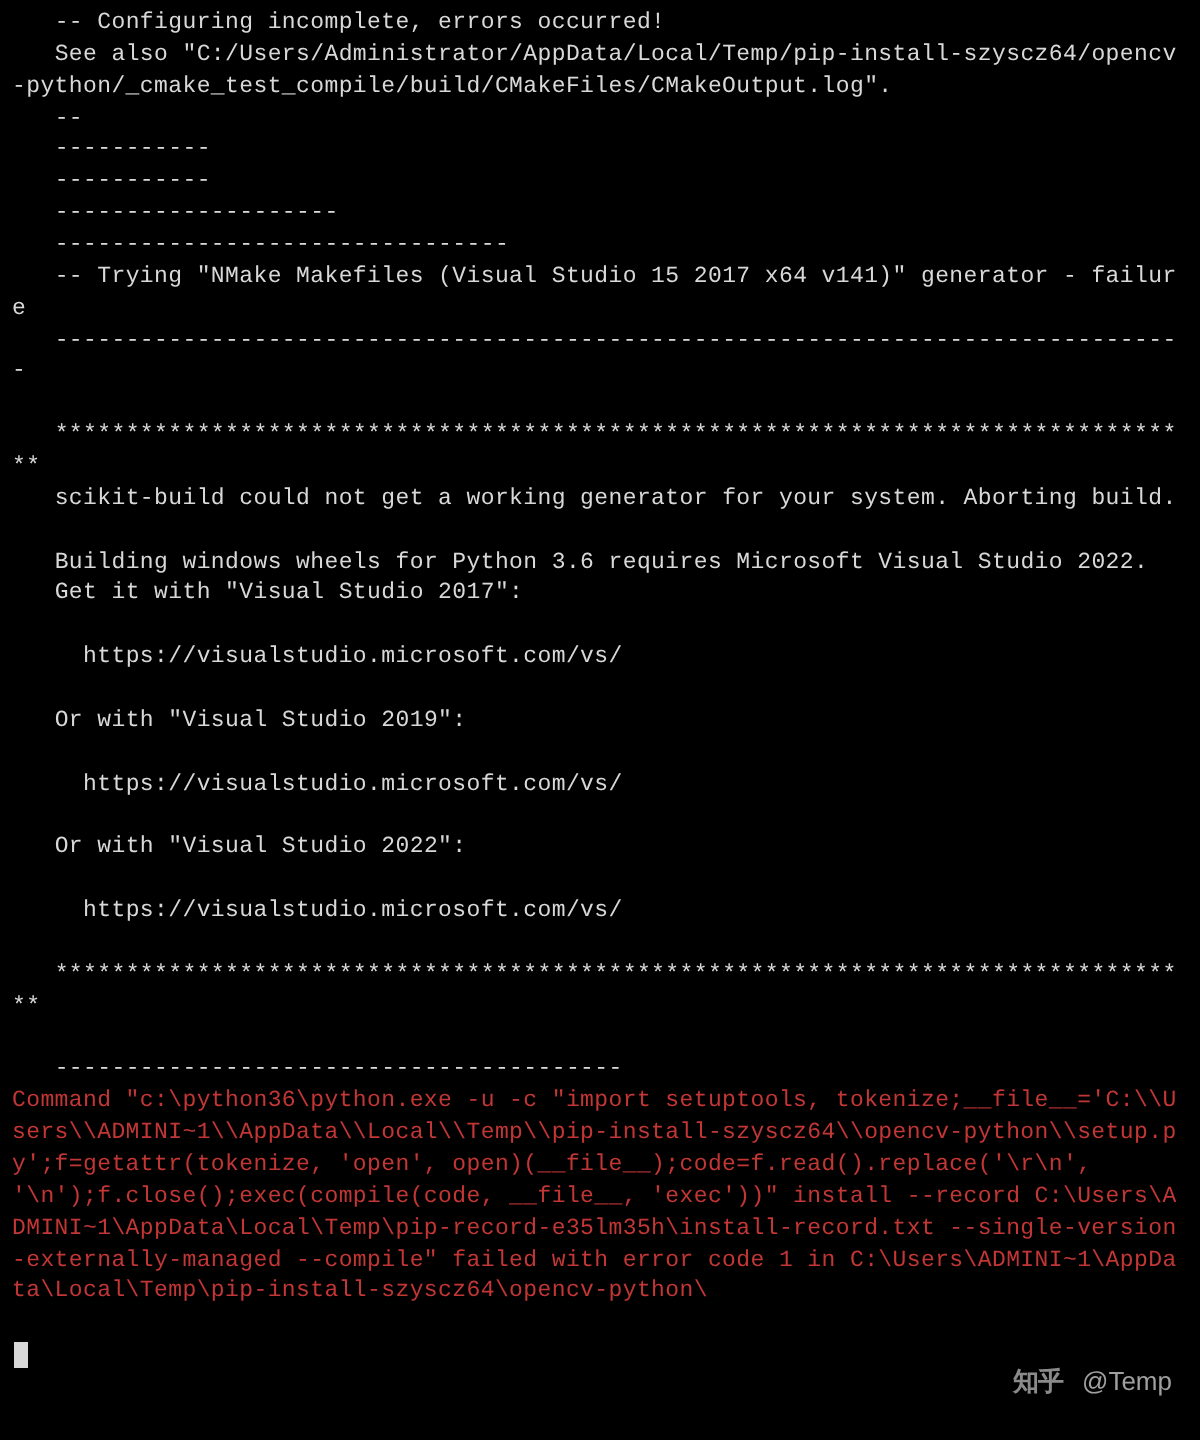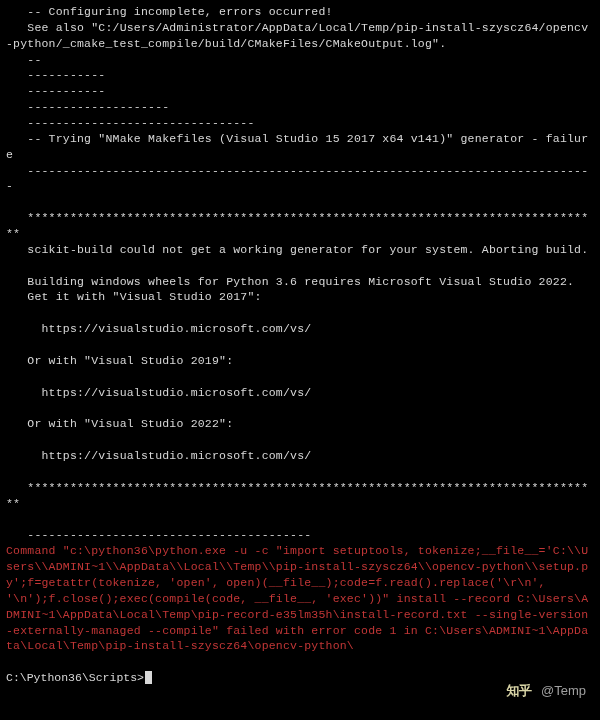--- a/index.html
+++ b/index.html
@@ -42,32 +42,32 @@
       font-size: 13px;
       color: #bcbcbc;
       opacity: 0.85;
     }
     .zhihu-logo {
       display: inline-flex;
       align-items: center;
       justify-content: center;
       width: 32px;
       height: 17px;
-      color: #fef9c3;
+      color: #a3a3a3;
       font-weight: 700;
       font-size: 13px;
       letter-spacing: -0.5px;
       font-family: "Microsoft YaHei", sans-serif;
     }
   </style>
 </head>
 <body>
 
 <div class="terminal" id="terminal-output"><div class="gray">   -- Configuring incomplete, errors occurred!</div><div class="gray">   See also "C:/Users/Administrator/AppData/Local/Temp/pip-install-szyscz64/opencv-python/_cmake_test_compile/build/CMakeFiles/CMakeOutput.log".</div><div class="gray">   --</div><div class="gray">   -----------</div><div class="gray">   -----------</div><div class="gray">   --------------------</div><div class="gray">   --------------------------------</div><div class="gray">   -- Trying "NMake Makefiles (Visual Studio 15 2017 x64 v141)" generator - failure</div><div class="gray">   --------------------------------------------------------------------------------</div><div class="gray">&nbsp;</div><div class="gray">   *********************************************************************************</div><div class="gray">   scikit-build could not get a working generator for your system. Aborting build.</div><div class="gray">&nbsp;</div><div class="gray">   Building windows wheels for Python 3.6 requires Microsoft Visual Studio 2022.</div><div class="gray">   Get it with "Visual Studio 2017":</div><div class="gray">&nbsp;</div><div class="gray">     https://visualstudio.microsoft.com/vs/</div><div class="gray">&nbsp;</div><div class="gray">   Or with "Visual Studio 2019":</div><div class="gray">&nbsp;</div><div class="gray">     https://visualstudio.microsoft.com/vs/</div><div class="gray">&nbsp;</div><div class="gray">   Or with "Visual Studio 2022":</div><div class="gray">&nbsp;</div><div class="gray">     https://visualstudio.microsoft.com/vs/</div><div class="gray">&nbsp;</div><div class="gray">   *********************************************************************************</div><div class="gray">&nbsp;</div><div class="gray">   ----------------------------------------</div><div class="red">Command "c:\python36\python.exe -u -c "import setuptools, tokenize;__file__='C:\\Users\\ADMINI~1\\AppData\\Local\\Temp\\pip-install-szyscz64\\opencv-python\\setup.py';f=getattr(tokenize, 'open', open)(__file__);code=f.read().replace('\r\n', '\n');f.close();exec(compile(code, __file__, 'exec'))" install --record C:\Users\ADMINI~1\AppData\Local\Temp\pip-record-e35lm35h\install-record.txt --single-version-externally-managed --compile" failed with error code 1 in C:\Users\ADMINI~1\AppData\Local\Temp\pip-install-szyscz64\opencv-python\</div><div class="gray">&nbsp;</div></div>
 
 <div class="prompt-line">
-  <span>C:\Python36\Scripts&gt;</span><span class="cursor"></span>
+  <span class="cursor"></span>
 </div>
 
 <div class="watermark">
   <span class="zhihu-logo">知乎</span>
   <span>@Temp</span>
 </div>
 
 </body></html>

